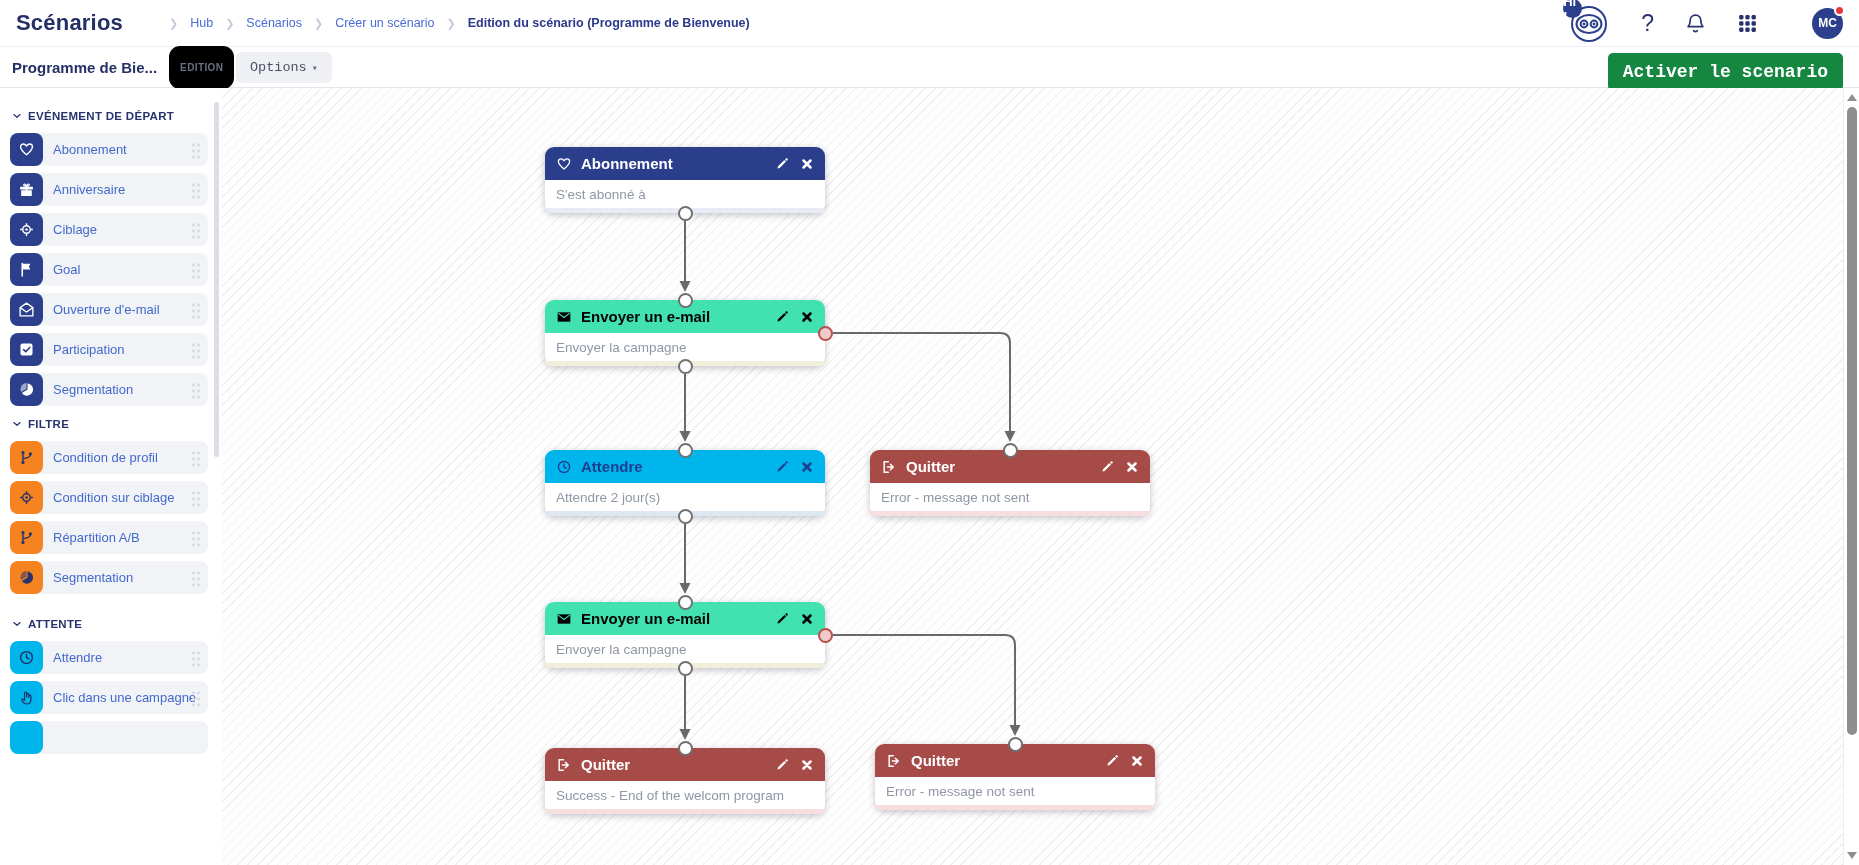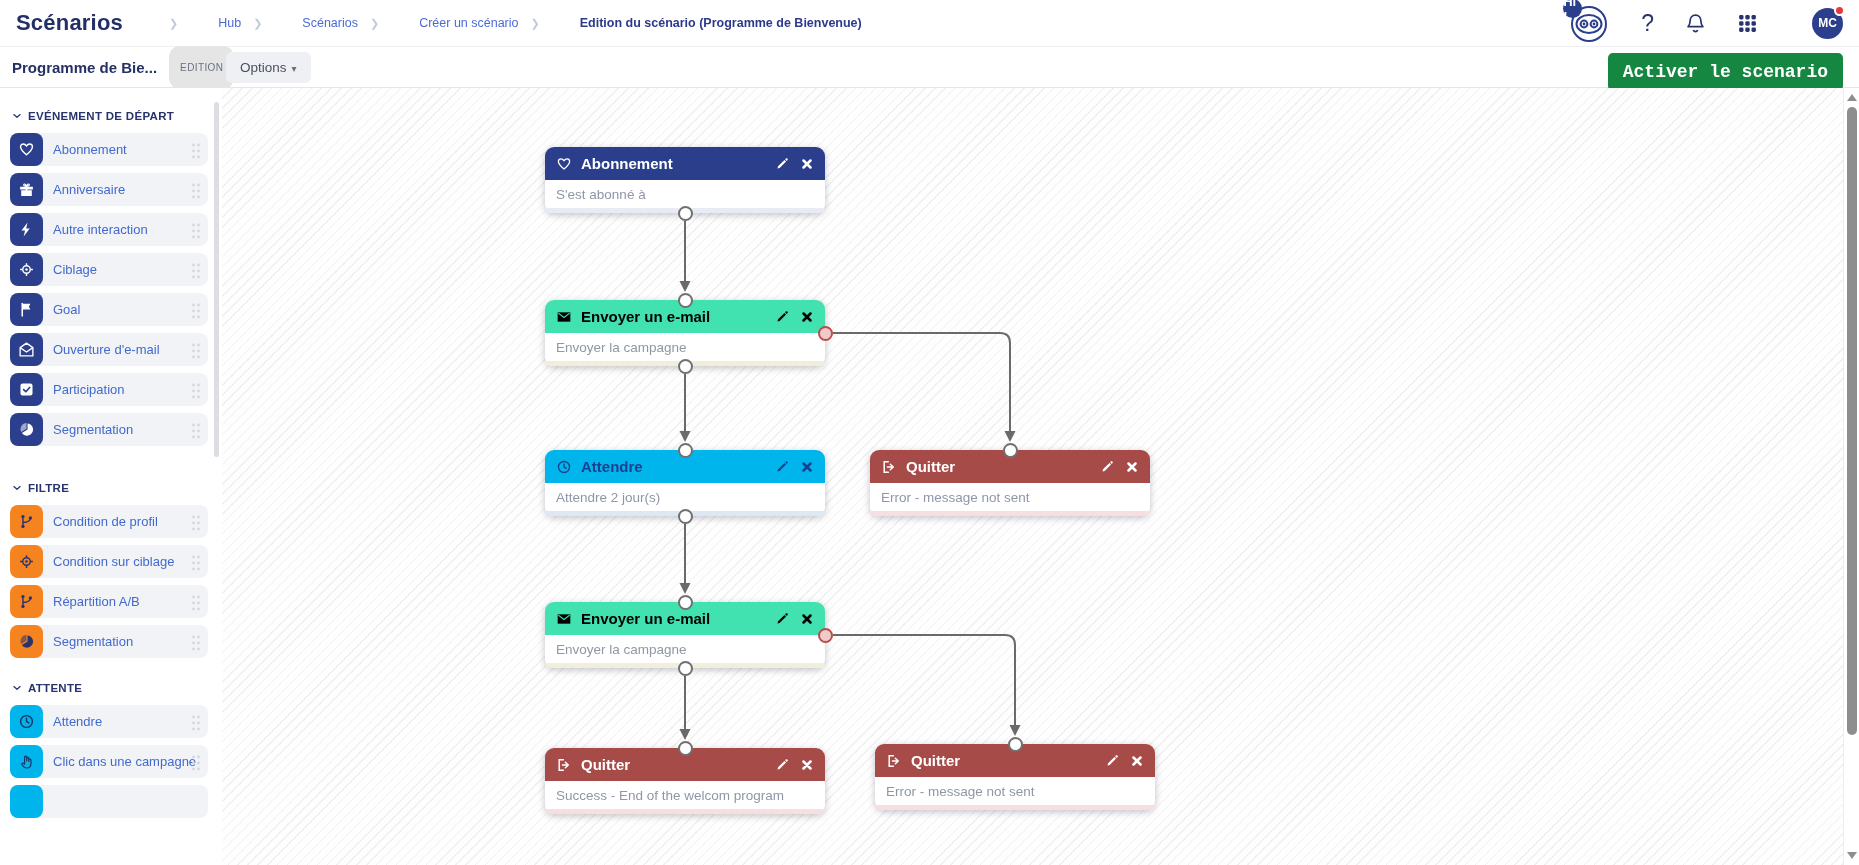--- a/index.html
+++ b/index.html
@@ -4,39 +4,39 @@
 <style>
   * { box-sizing: border-box; margin: 0; padding: 0; }
   html,body { width:1859px; height:865px; overflow:hidden; }
   body { font-family:"Liberation Sans", sans-serif; background:#fff; color:#27336e; }
   .app { position:relative; width:1859px; height:865px; }
 
   
   .hdr { height:47px; display:flex; align-items:center; padding:0 16px; background:#fff; border-bottom:1px solid #eef0f4; }
   .hdr-title { font-size:22px; font-weight:bold; color:#232f66; letter-spacing:.2px; }
   .crumbs { display:flex; align-items:center; gap:12px; margin-left:46px; font-size:12.5px; }
-  .crumb { color:#4b6bd6; cursor:pointer;margin-left:28px; }
+  .crumb { color:#4b6bd6; cursor:pointer; }
   .crumb-sep { color:#c2cad9; font-size:11px; }
   .crumb.current { color:#2c3a8c; font-weight:bold; }
   .hdr-right { margin-left:auto; display:flex; align-items:center; gap:30px; }
   .assistant { position:relative; width:44px; height:42px; }
   .assistant .badge { position:absolute; left:-4px; top:-3px; width:19px; height:19px; border-radius:50%;
       background:#2b3f8c; color:#fff; font-size:13px; font-weight:bold; display:flex; align-items:center; justify-content:center; z-index:2;}
   .help-glyph { font-size:23px; font-weight:500; color:#27336e; }
   .avatar { position:relative; width:31px; height:31px; border-radius:50%; background:#2b3f8c; color:#fff;
       font-size:12px; font-weight:bold; display:flex; align-items:center; justify-content:center;margin-left:24px; }
   .avatar .dot { position:absolute; right:-2px; top:-3px; width:11px; height:11px; border-radius:50%; background:#e5383b; border:2px solid #fff; }
 
   
   .tbar { height:41px; display:flex; align-items:center; border-bottom:1px solid #e3e5ea; background:#fff; position:relative; }
   .tb-left { width:222px; height:100%; display:flex; align-items:center; gap:12px; padding:0 12px; border-right:1px solid #e4e6ea; }
   .scn-name { font-size:15px; font-weight:bold; color:#253065; white-space:nowrap; }
-  .badge-pill { background:#e5e5e5; color:#697083; font-size:10px; font-weight:normal; letter-spacing:.4px; padding:16px 11px; border-radius:11px; }
-  .btn-options { margin-left:4px; background:#eef0f3; border:none; border-radius:6px; color:#495063;
-      font-family:Liberation Sans, sans-serif; font-size:13.5px; padding:8px 14px; cursor:pointer; }
+  .badge-pill { background:#000000; color:#697083; font-size:10px; font-weight:bold; letter-spacing:.4px; padding:16px 11px; border-radius:11px; }
+  .btn-options { margin-left:14px; background:#eef0f3; border:none; border-radius:6px; color:#495063;
+      font-family:Liberation Mono, monospace; font-size:13.5px; padding:8px 14px; cursor:pointer; }
   .btn-options .caret { font-size:10px; margin-left:5px; color:#6a7184; }
   .btn-activate { position:absolute; right:16px; top:6px; background:#158741; color:#fff; border:none; border-radius:5px;
       font-family:Liberation Mono, monospace; font-size:18px; font-weight:bold; padding:9px 15px; cursor:pointer; }
 
   
   .main { display:flex; height:777px; }
 
   
   .sidebar { position:relative; width:222px; padding:8px 14px 15px 10px; overflow:hidden; background:#fff; }
   .sec-title { display:flex; align-items:center; gap:6px; font-size:11.5px; font-weight:bold; color:#27336e;
@@ -269,31 +269,20 @@
               </svg>
             </span>
           <span class="s-label">Anniversaire</span>
           <svg class="s-grip" width="14" height="20">
               <use href="#i-grip"></use>
             </svg>
         </div>
         <div class="s-item">
           <span class="s-tile">
               <svg>
-                <use href="#i-bolt"></use>
-              </svg>
-            </span>
-          <span class="s-label">Autre interaction</span>
-          <svg class="s-grip" width="14" height="20">
-              <use href="#i-grip"></use>
-            </svg>
-        </div>
-        <div class="s-item">
-          <span class="s-tile">
-              <svg>
                 <use href="#i-target"></use>
               </svg>
             </span>
           <span class="s-label">Ciblage</span>
           <svg class="s-grip" width="14" height="20">
               <use href="#i-grip"></use>
             </svg>
         </div>
         <div class="s-item">
           <span class="s-tile">
@@ -334,21 +323,21 @@
                 <use href="#i-pie"></use>
               </svg>
             </span>
           <span class="s-label">Segmentation</span>
           <svg class="s-grip" width="14" height="20">
               <use href="#i-grip"></use>
             </svg>
         </div>
       </div>
 
-      <div class="sec-title" style="margin-top:36px">
+      <div class="sec-title" style="margin-top:12px">
         <svg>
             <use href="#i-chevron-down"></use>
           </svg>
         <span>FILTRE</span>
       </div>
       <div class="sec-filter">
         <div class="s-item">
           <span class="s-tile">
               <svg>
                 <use href="#i-branch"></use>

